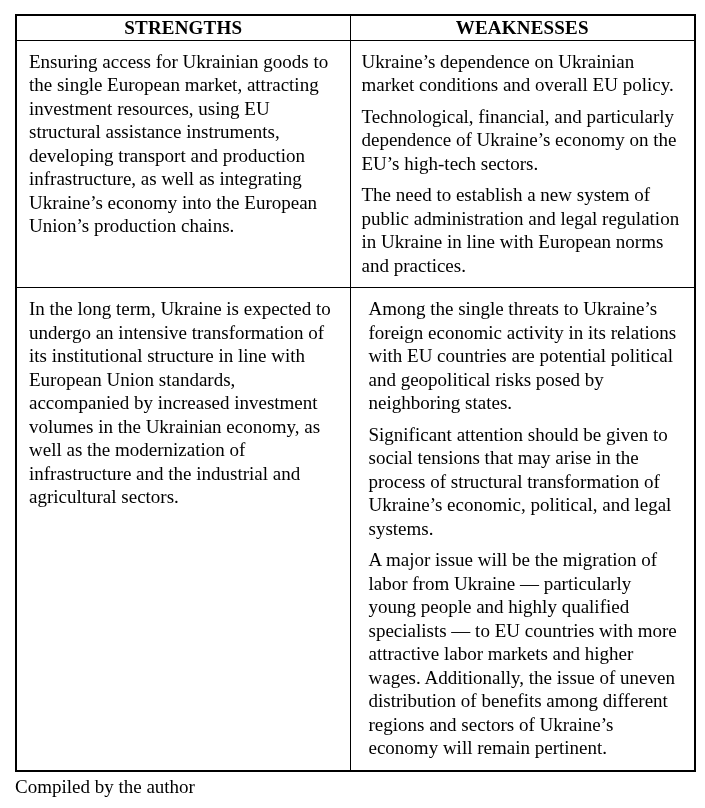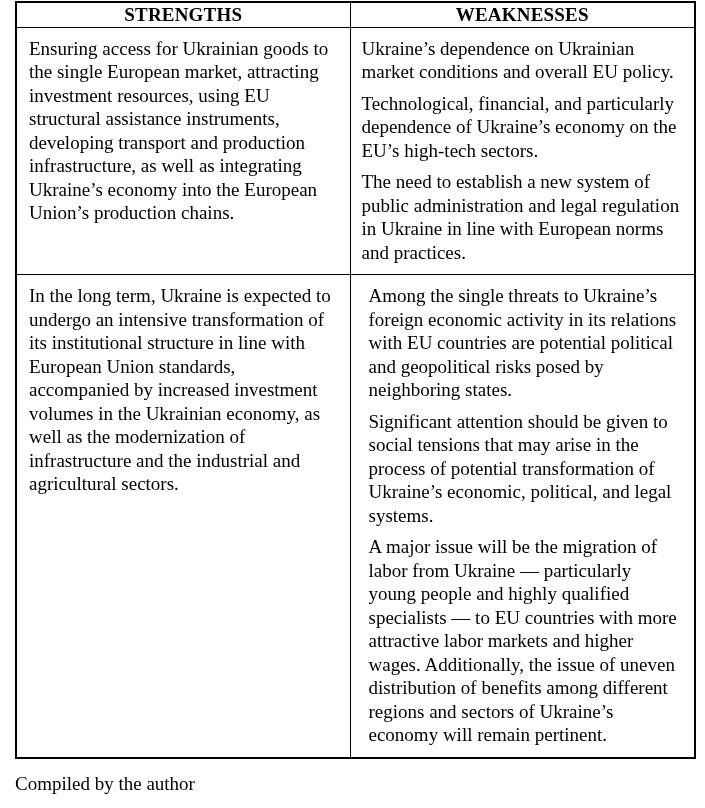--- a/index.html
+++ b/index.html
@@ -6,21 +6,21 @@
   html, body {
     width: 705px; height: 808px;
     background: #ffffff;
     color: #000000;
     font-family: "Liberation Serif", serif;
     overflow: hidden;
   }
   .page {
     position: relative;
     width: 705px; height: 808px;
-    padding: 1px 12px 0 15px;
+    padding: 14px 12px 0 15px;
   }
   table.swot {
     width: 679px;
     border-collapse: collapse;
     table-layout: fixed;
     border: 2px solid #000000;
   }
   table.swot td {
     border: 1px solid #000000;
   }
@@ -39,21 +39,21 @@
     vertical-align: top;
     font-size: 19px;
     line-height: 23.5px;
     padding: 1px 3px 2px 4px;
   }
   td.cell p { margin: 8px; }
   tr.r-top td.cell { height: 239px; }
   td.cell-weaknesses { padding-left: 3px; }
   td.cell-threats { padding-left: 10px; }
   .caption {
-    margin-top: 13px;
+    margin-top: 3px;
     font-size: 19px;
     line-height: 24px;
   }
 </style>
 </head>
 <body>
 
 <div class="page">
 
   <table class="swot">
@@ -75,21 +75,21 @@
           <p>Technological, financial, and particularly dependence of Ukraine’s economy on the EU’s high-tech sectors.</p>
           <p>The need to establish a new system of public administration and legal regulation in Ukraine in line with European norms and practices.</p>
         </td>
       </tr>
       <tr>
         <td class="cell cell-opportunities">
           <p>In the long term, Ukraine is expected to undergo an intensive transformation of its institutional structure in line with European Union standards, accompanied by increased investment volumes in the Ukrainian economy, as well as the modernization of infrastructure and the industrial and agricultural sectors.</p>
         </td>
         <td class="cell cell-threats">
           <p>Among the single threats to Ukraine’s foreign economic activity in its relations with EU countries are potential political and geopolitical risks posed by neighboring states.</p>
-          <p>Significant attention should be given to social tensions that may arise in the process of potential transformation of Ukraine’s economic, political, and legal systems.</p>
+          <p>Significant attention should be given to social tensions that may arise in the process of structural transformation of Ukraine’s economic, political, and legal systems.</p>
           <p>A major issue will be the migration of labor from Ukraine — particularly young people and highly qualified specialists — to EU countries with more attractive labor markets and higher wages. Additionally, the issue of uneven distribution of benefits among different regions and sectors of Ukraine’s economy will remain pertinent.</p>
         </td>
       </tr>
     </tbody>
   </table>
 
   <div class="caption">Compiled by the author</div>
 
 </div>
 

